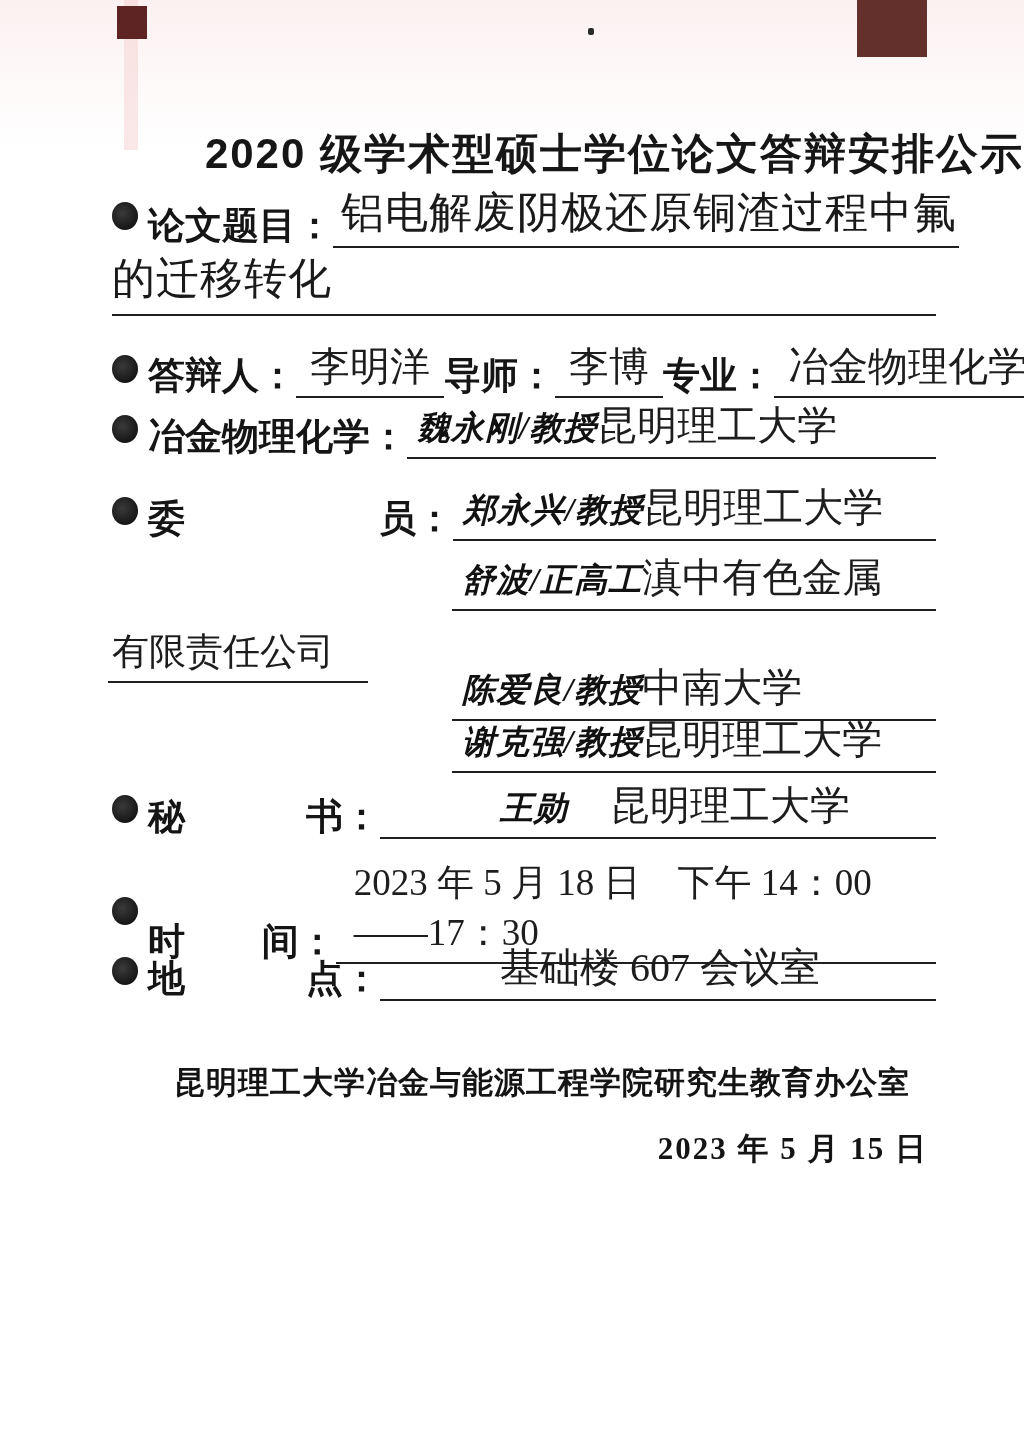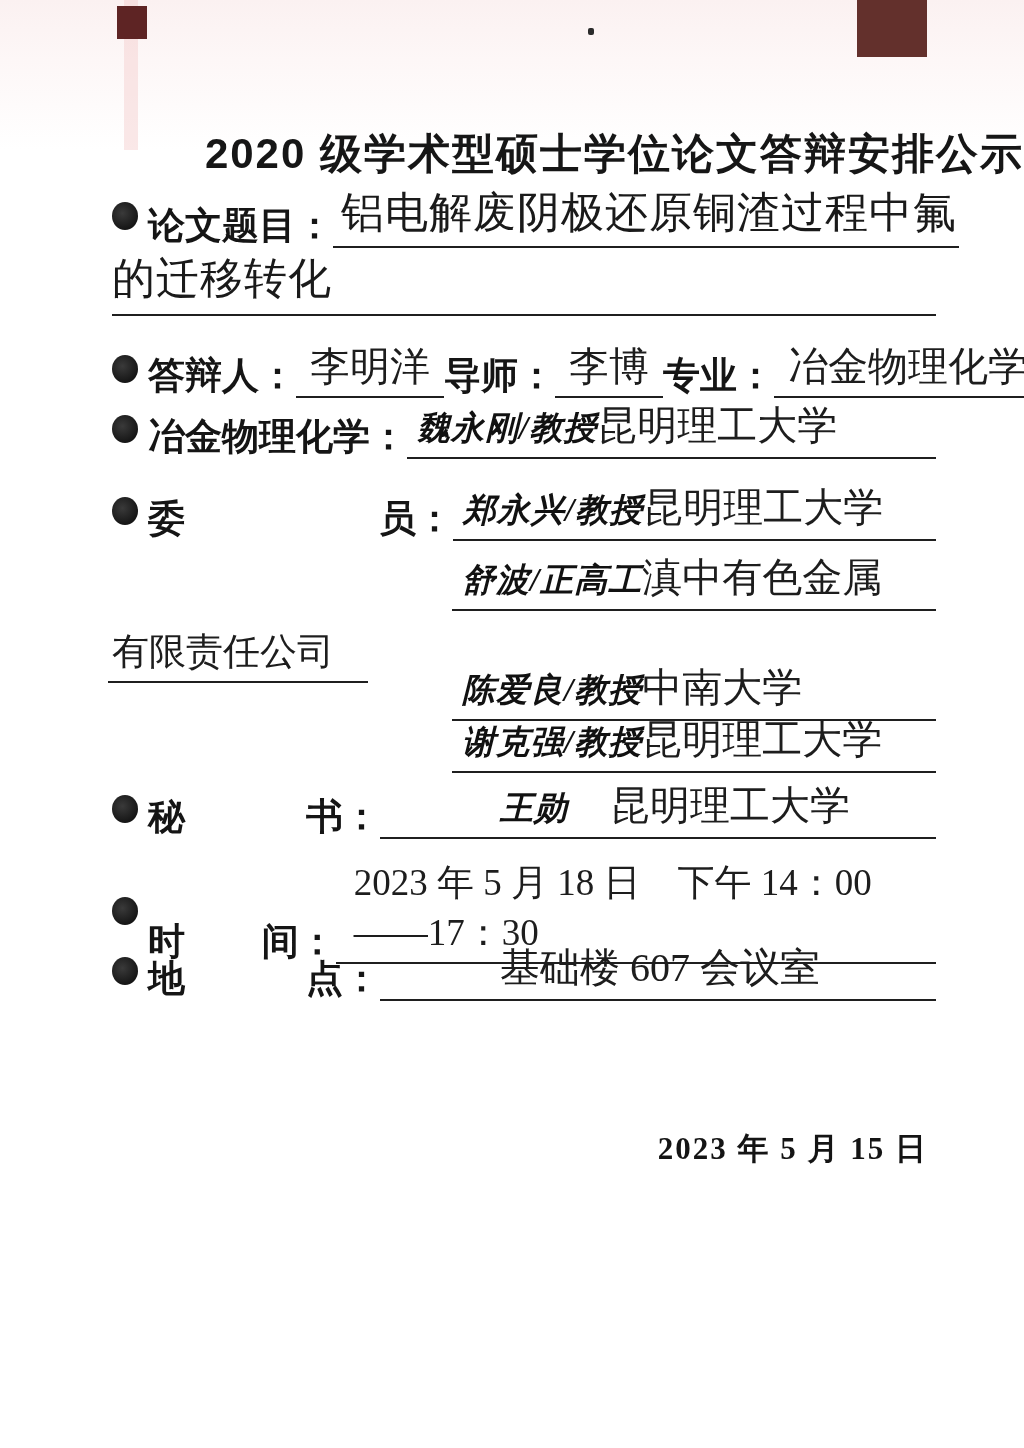--- a/index.html
+++ b/index.html
@@ -186,15 +186,16 @@
     <span class="bullet"></span>
     <span class="label label-just w-narrow">
       <span>地</span>
       <span>点：</span>
     </span>
     <span class="fill value-zone underlined" style="justify-content:center;">
       <span class="serif-val">基础楼 607 会议室</span>
     </span>
   </div>
 
+  <div class="footer-org">昆明理工大学冶金与能源工程学院研究生教育办公室</div>
   <div class="footer-date">2023 年 5 月 15 日</div>
 
 </div>
 
 </body></html>

